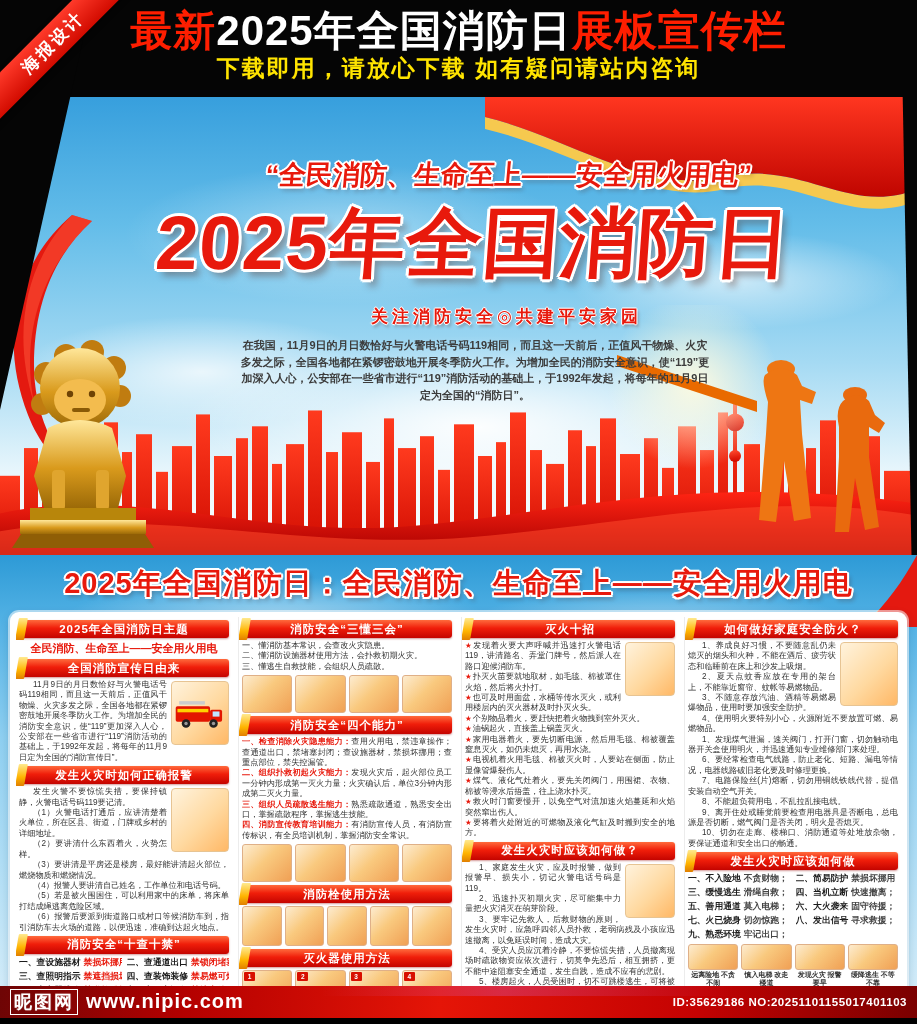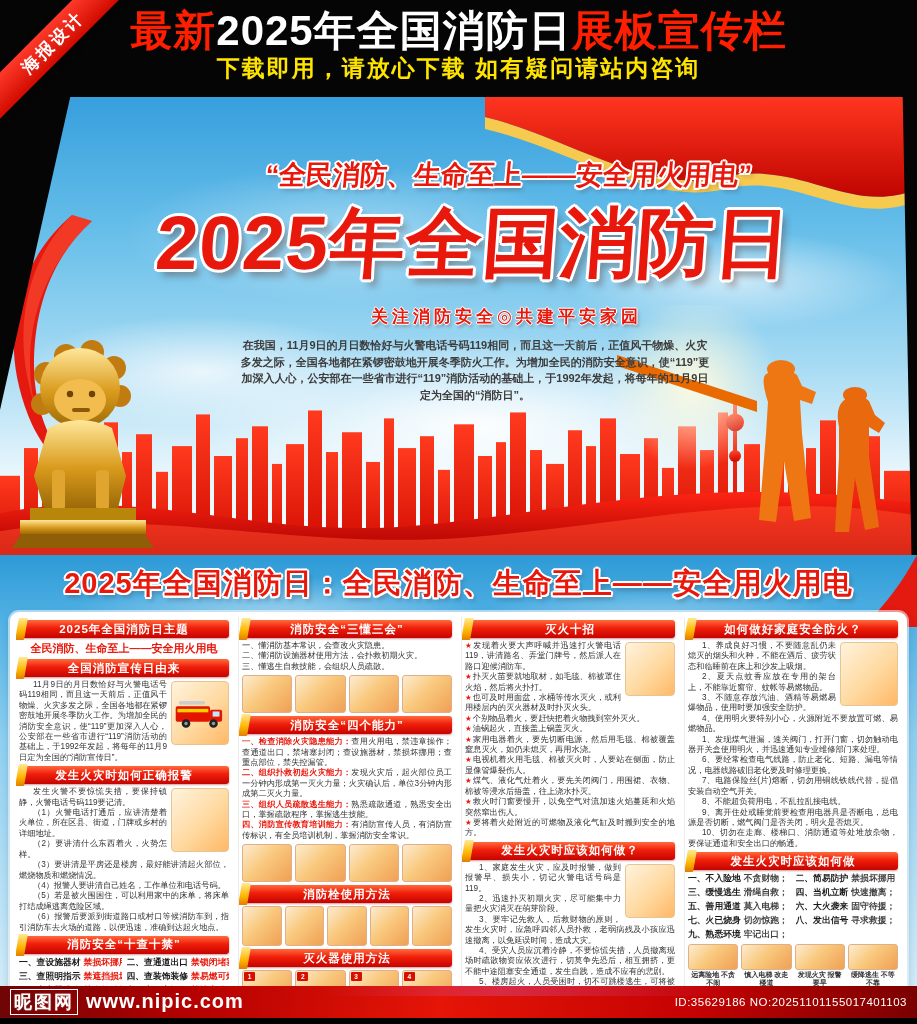--- a/index.html
+++ b/index.html
@@ -84,21 +84,21 @@
   .float-illus svg{width:92%;height:auto;}
   
   .footer{position:absolute;left:0;top:986px;width:917px;height:32px;z-index:40;box-sizing:border-box;
           background:linear-gradient(95deg,#6e0505 0%,#b30000 20%,#e51507 48%,#c40202 76%,#7a0000 100%);
           display:flex;align-items:center;justify-content:space-between;padding:0 10px;gap:24px;}
   .footer::before{content:"";position:absolute;left:0;top:0;width:100%;height:10px;
           background:linear-gradient(90deg,rgba(255,255,255,0) 35%,rgba(200,120,255,.25) 55%,rgba(255,255,255,0) 80%);}
   .footer-left{display:flex;align-items:baseline;gap:8px;color:#fff;}
   .logo{font-size:18px;font-weight:900;letter-spacing:2px;text-shadow:0 0 2px #fff3;border:1.5px solid #fff;padding:0 3px;}
   .url{font-size:20px;font-weight:900;letter-spacing:1px;}
-  .fid{color:#fff;font-size:11.5px;font-weight:400;letter-spacing:.5px;}
+  .fid{color:#fff;font-size:11.5px;font-weight:700;letter-spacing:.5px;}
 </style>
 </head>
 <body>
 
 <div class="page">
 
   <div class="banner">
     <div class="banner-title"><span class="red">最新</span><span class="white">2025年全国消防日</span><span class="red">展板宣传栏</span></div>
     <div class="banner-sub">下载即用，请放心下载 如有疑问请站内咨询</div>
   </div>

